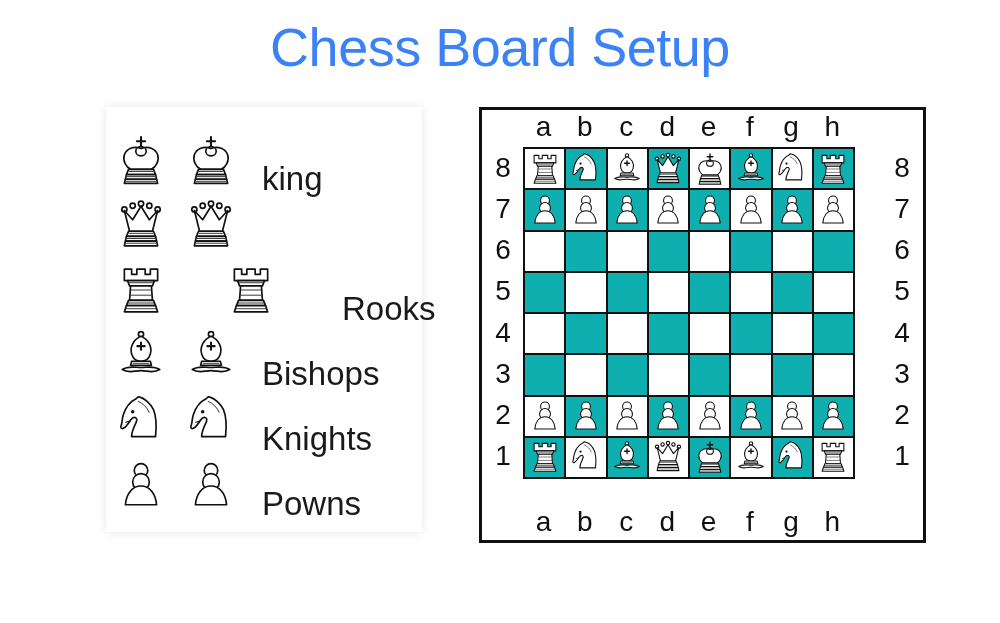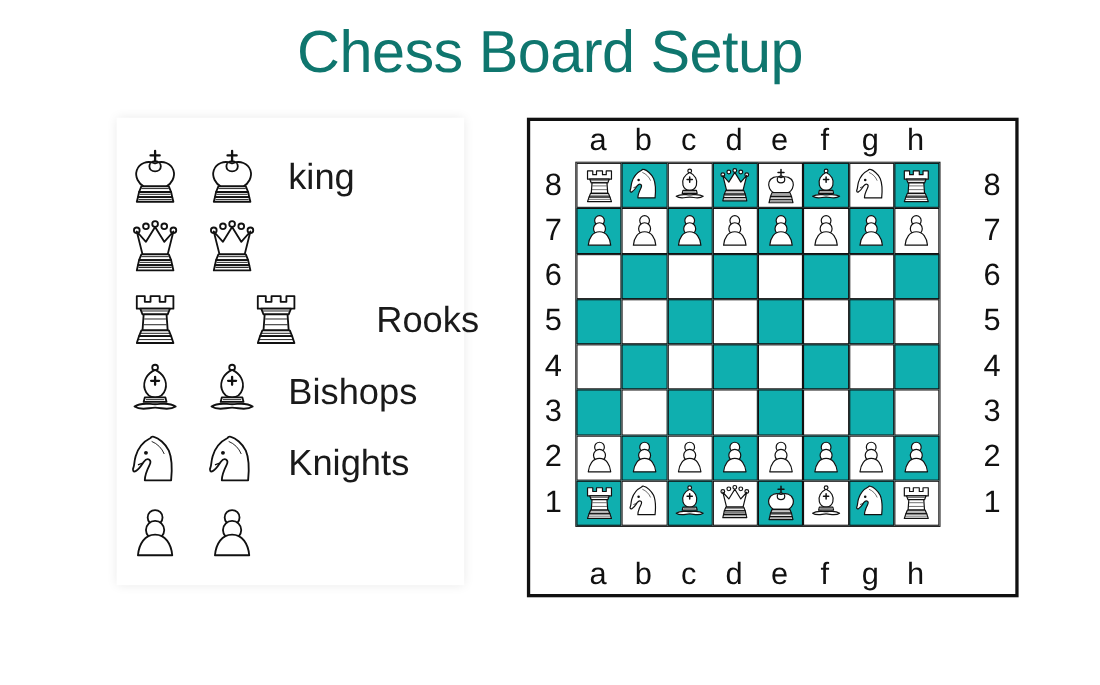--- a/index.html
+++ b/index.html
@@ -17,21 +17,21 @@
 
   
   #page-title {
     position: absolute;
     top: 16px;
     left: 0;
     width: 1000px;
     text-align: center;
     font-size: 54px;
     font-weight: 400;
-    color: #0f766e;
+    color: #3b82f6;
     letter-spacing: -0.5px;
     line-height: 1.15;
   }
 
   
   #legend-card {
     position: absolute;
     left: 106px;
     top: 107px;
     width: 316px;
@@ -39,21 +39,21 @@
     background: #ffffff;
     box-shadow: 0 0 10px rgba(0,0,0,0.10);
     box-sizing: border-box;
   }
   .legend-row {
     position: absolute;
     left: 0;
     width: 316px;
     height: 70px;
     display: flex;
-    align-items: center;
+    align-items: flex-end;
   }
   .legend-icon {
     width: 70px;
     height: 70px;
     display: flex;
     align-items: center;
     justify-content: center;
     flex: 0 0 auto;
   }
   .legend-icon svg { display: block; }
@@ -297,20 +297,21 @@
         </svg>
       </span>
       <span class="legend-icon">
         <svg width="52" height="52" viewBox="0 0 100 100">
           <g style="--f:#ffffff">
             <style>.pc-fill{fill:#ffffff;stroke:#111111;stroke-width:3.2;stroke-linejoin:round;}.pc-line{stroke:#111111;fill:none;}.pc-cross{stroke:#111111;}.pc-eye{fill:#111111;stroke:none;}</style>
             <use href="#p-pawn"></use>
           </g>
         </svg>
       </span>
+      <span class="legend-label">Powns</span>
     </div>
   </div>
 
 <div id="chessboard-container">
   <div id="board-coords-top"></div>
   <div id="board-coords-bottom"></div>
   <div id="board-coords-left"></div>
   <div id="board-coords-right"></div>
   <div id="board-grid-wrap">
     <div id="board-grid">

